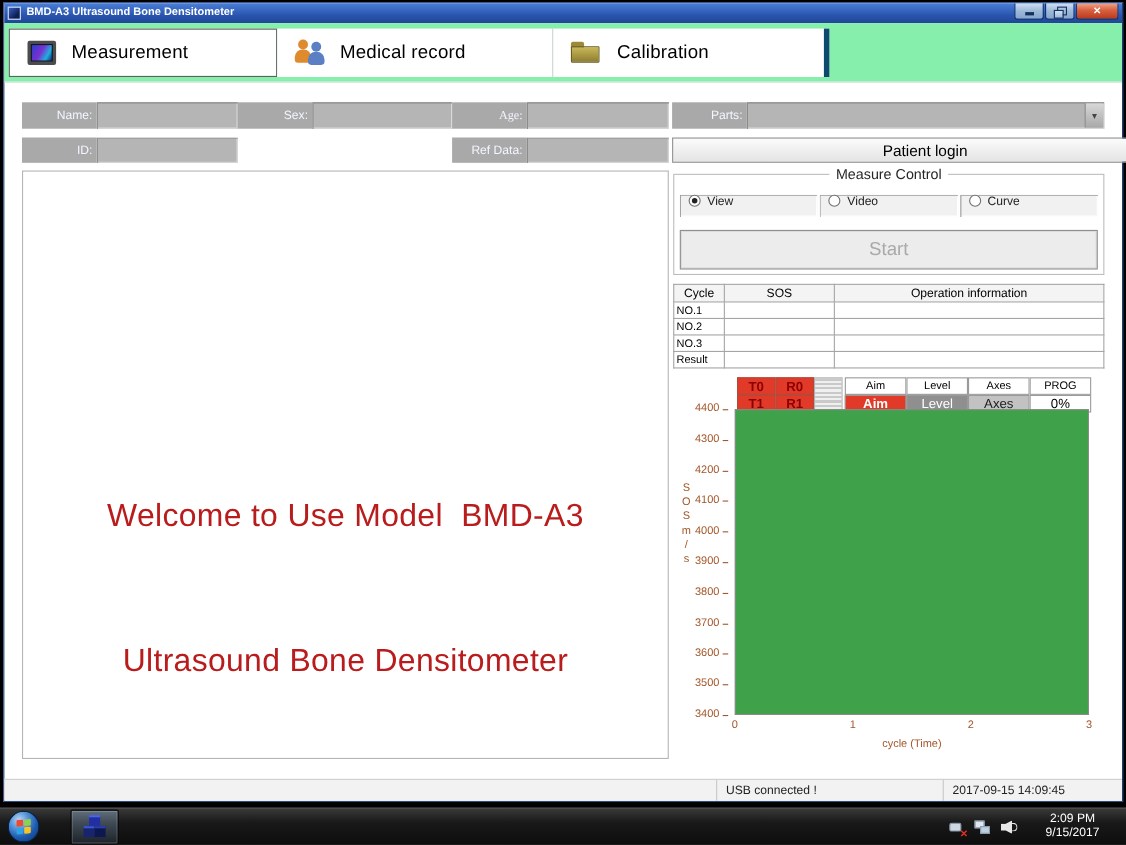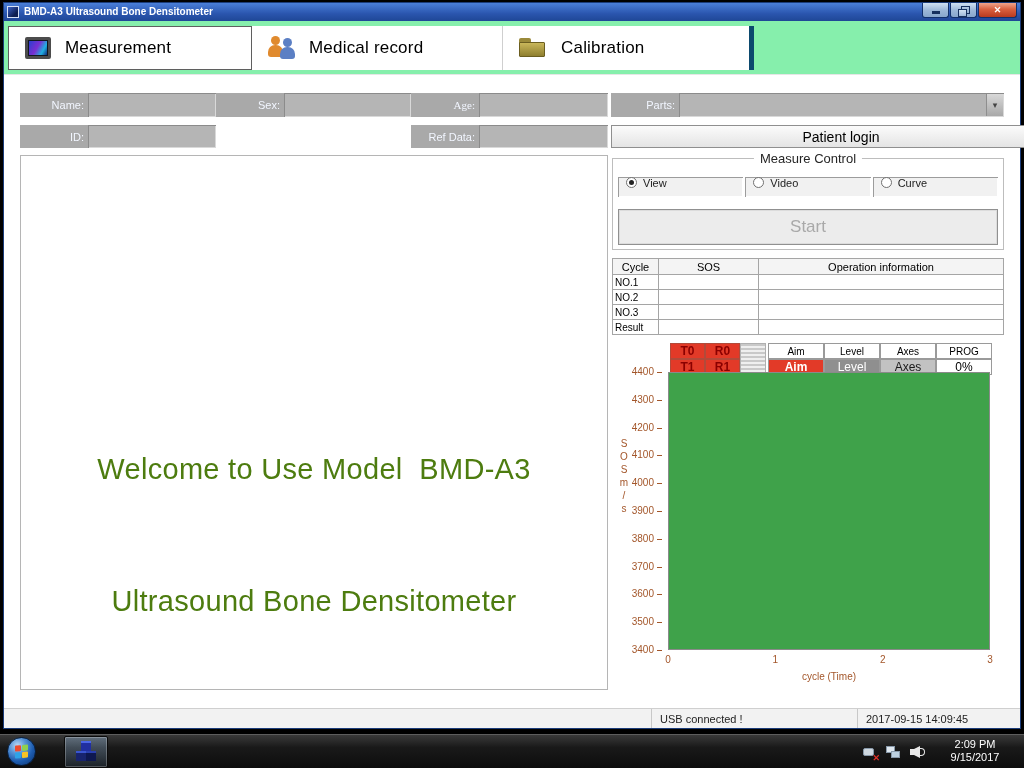--- a/index.html
+++ b/index.html
@@ -63,21 +63,21 @@
               background:linear-gradient(#d8d8d8,#a8a8a8); border-left:1px solid #8e8e8e;
               display:flex; align-items:center; justify-content:center; font-size:9px; color:#444; }
   .btn-login { position:absolute; left:607px; top:122px; width:460px; height:23px;
                background:linear-gradient(#fbfbfb,#e4e4e4); border:1px solid #8f8f8f;
                font-size:14px; color:#000; display:flex; align-items:center; justify-content:center; }
 
   
   .leftpanel { position:absolute; left:16px; top:152px; width:588px; height:535px;
                background:#fff; border:1px solid #b5b5b5; }
   .welcome { padding-top:203px; text-align:center; font-family:"Liberation Serif", serif;
-             color:#4d7c0f; font-size:29px; line-height:44px; white-space:pre-wrap; letter-spacing:.3px; }
+             color:#b91c1c; font-size:29px; line-height:44px; white-space:pre-wrap; letter-spacing:.3px; }
 
   
   .mcgroup { position:absolute; left:608px; top:155px; width:392px; height:92px; border:1px solid #bdbdbd; }
   .mctitle { position:absolute; top:-8px; left:50%; transform:translateX(-50%); background:#fff;
              padding:0 6px; font-size:13px; color:#262626; white-space:nowrap; }
   .radios { position:absolute; left:5px; right:5px; top:18px; height:20px; display:flex; gap:2px; }
   .radiobox { flex:1; background:#f1f1f1; box-shadow:inset 1px 1px 0 #9c9c9c, inset -1px -1px 0 #ffffff;
               display:flex; align-items:flex-start; padding-left:8px; gap:6px; font-size:11px; color:#222; }
   .rdot { width:11px; height:11px; border-radius:50%; background:#fff; border:1px solid #707070; position:relative; }
   .rdot.sel::after { content:""; position:absolute; left:2px; top:2px; width:5px; height:5px; border-radius:50%; background:#222; }

